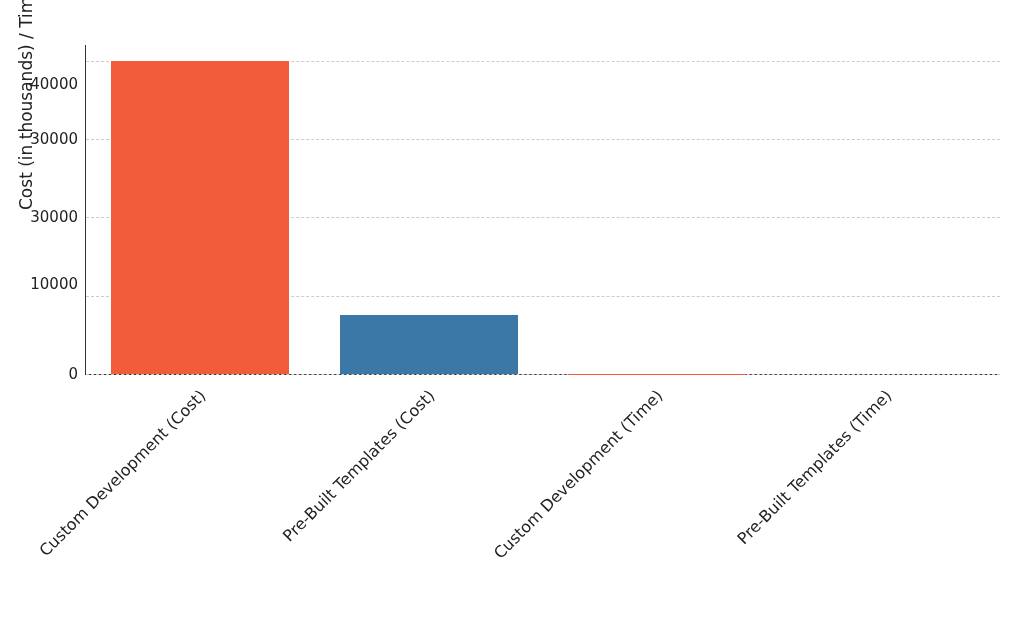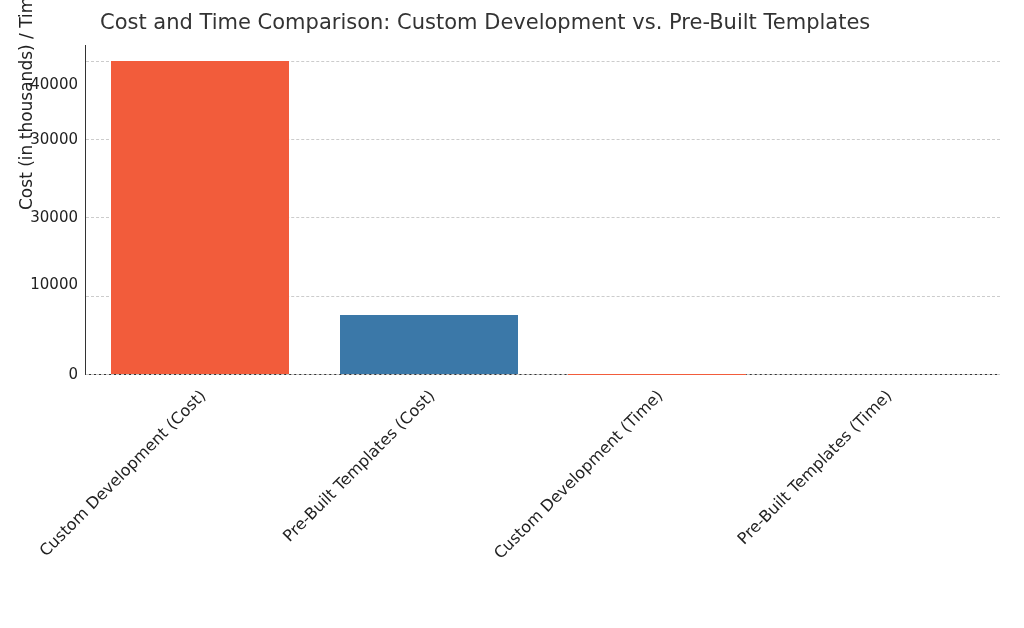--- a/index.html
+++ b/index.html
@@ -75,21 +75,20 @@
     transform: rotate(-45deg);
     white-space: nowrap;
     text-align: right;
   }
 </style>
 </head>
 <body>
 
 <div class="chart-wrap">
 
-  <div class="title">Cost and Time Comparison: Custom Development vs. Pre-Built Templates</div>
 
   <div class="ylabel">Cost (in thousands) / Time (in weeks)</div>
 
   <div class="plot" id="plot">
       <div class="grid-h" style="top: 329px;"></div>
       <div class="ytick" style="top: 329px;">0</div>
       <div class="grid-h" style="top: 250.667px;"></div>
       <div class="ytick" style="top: 239px;">10000</div>
       <div class="grid-h" style="top: 172.333px;"></div>
       <div class="ytick" style="top: 172.333px;">30000</div>

